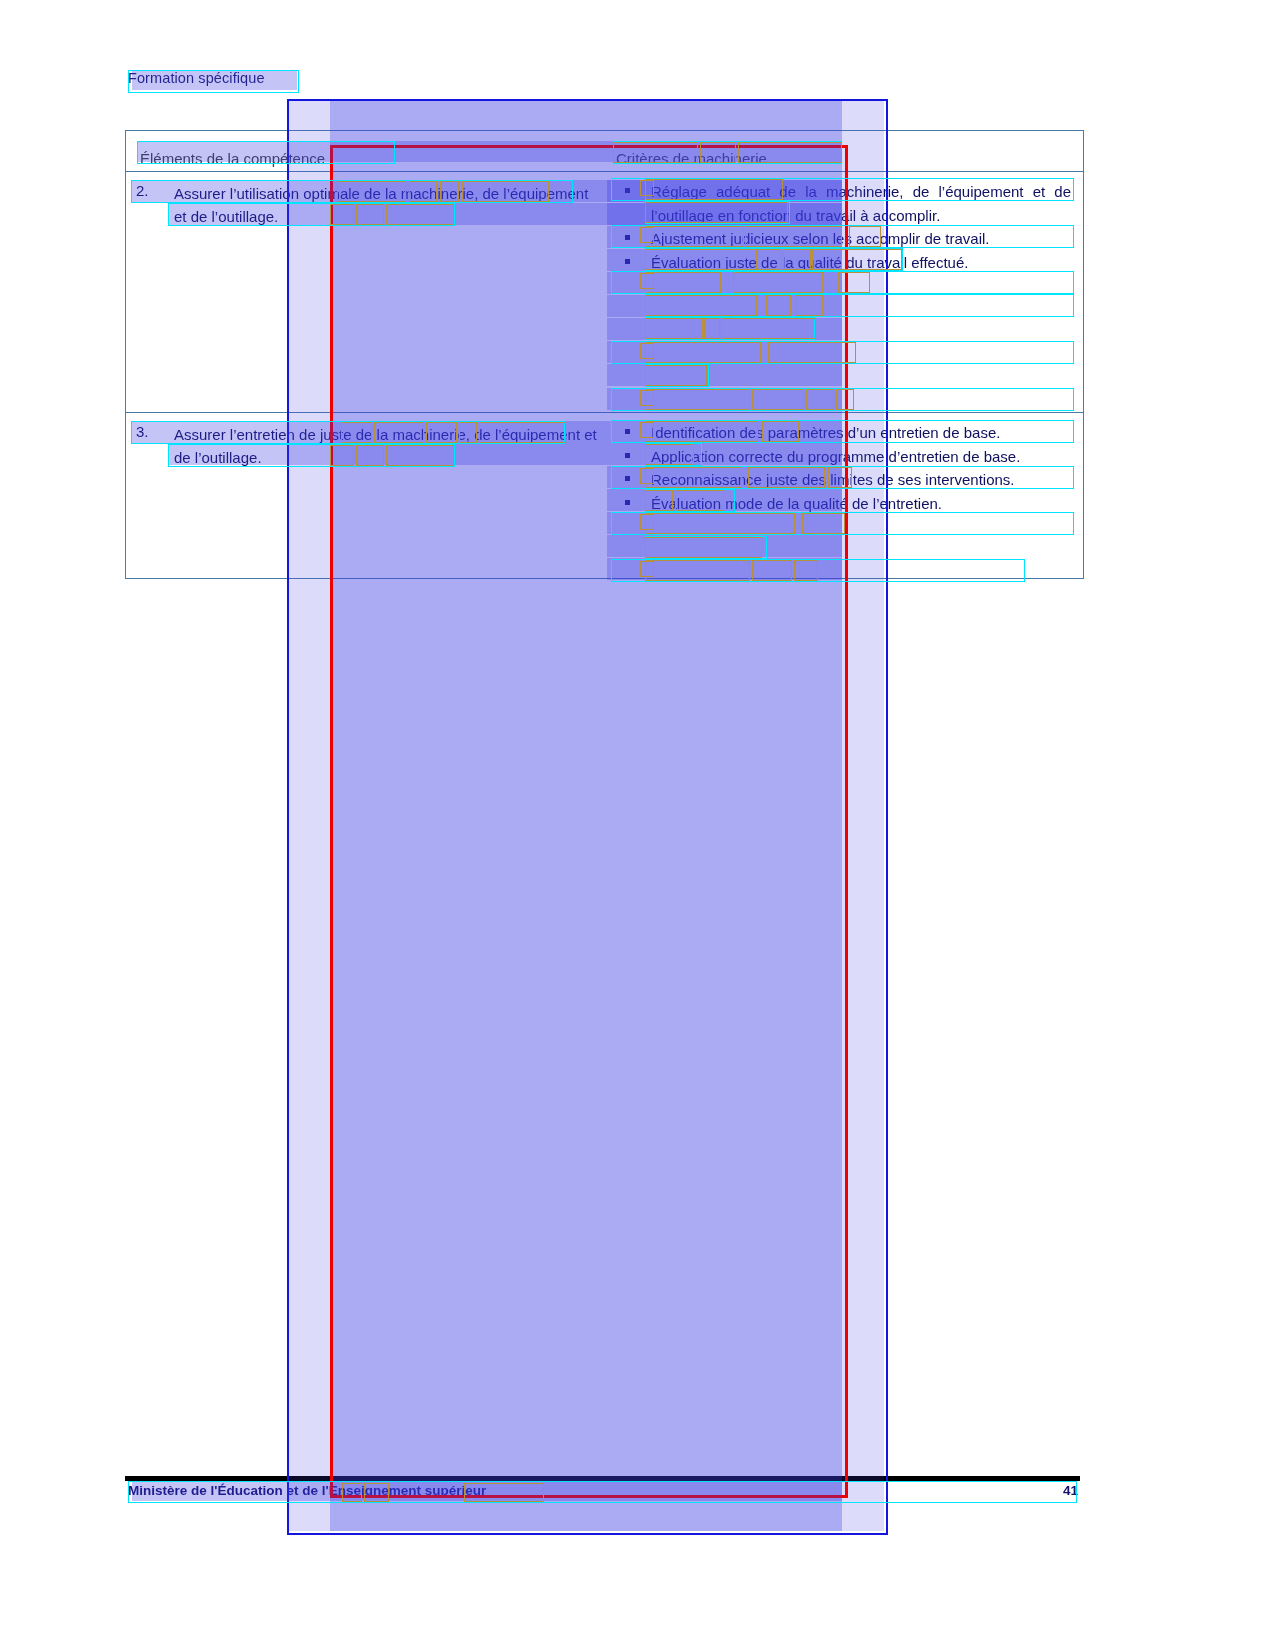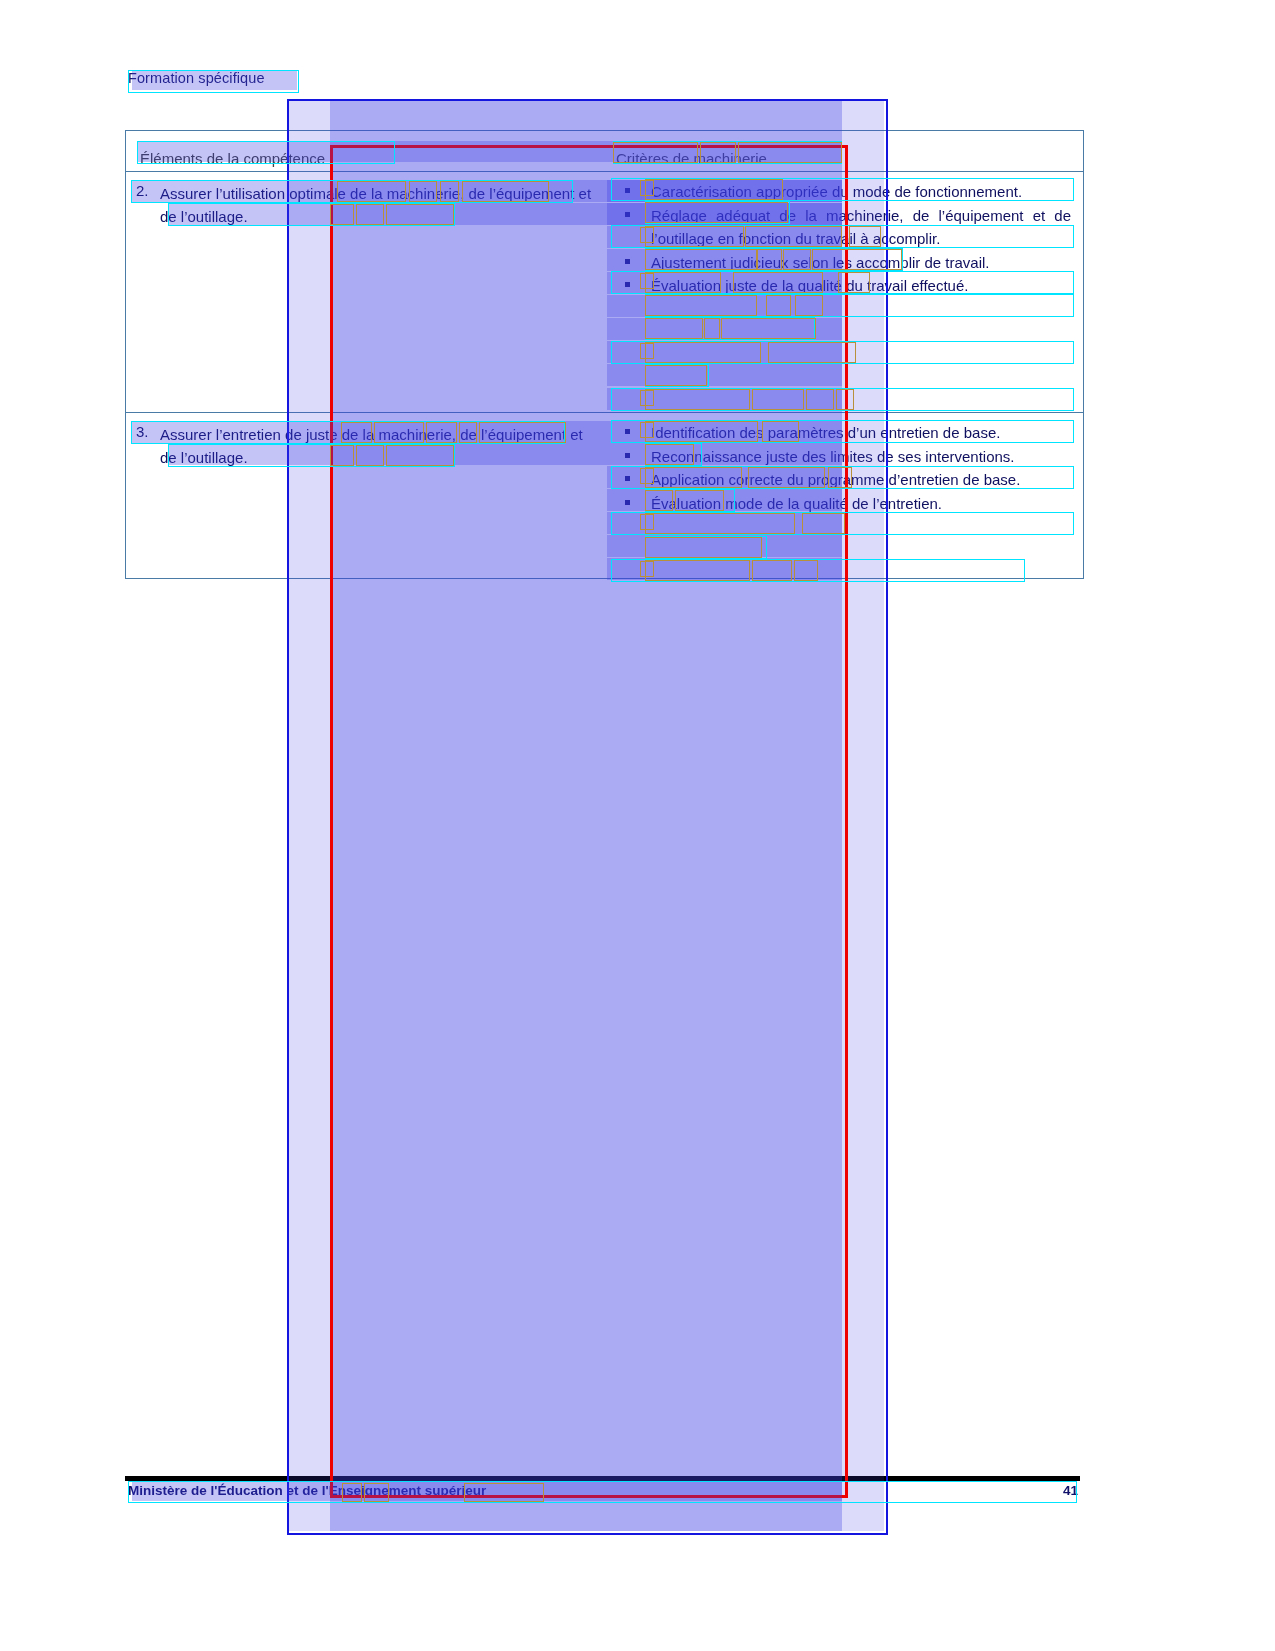--- a/index.html
+++ b/index.html
@@ -33,21 +33,21 @@
   .th.b{left:490px;}
 
   .rowblk{position:relative;border-bottom:1.6px solid #4a7ba7;}
   .rowblk:last-child{border-bottom:none;}
 
   .colL{position:absolute;left:0;top:0;width:485px;}
   .colR{position:absolute;left:485px;top:0;right:0;}
 
   .elem{position:relative;padding:10px 8px 6px 10px;}
   .elem .num{position:absolute;left:10px;top:10px;font-size:15px;color:#101060;}
-  .elem .txt{margin-left:24px;font-size:15px;color:#101060;line-height:23px;}
+  .elem .txt{margin-left:38px;font-size:15px;color:#101060;line-height:23px;}
 
   .bullets{padding:8px 6px 6px 0;margin:0;list-style:none;}
   .bullets li{
     position:relative;padding-left:40px;font-size:15px;color:#101060;
     line-height:23.5px;text-align:justify;margin-bottom:0px;
     padding-right:6px;
   }
   .bullets li .dot{
     position:absolute;left:14px;top:8px;width:5px;height:5px;background:#101060;
   }
@@ -92,40 +92,39 @@
 
     <div class="rowblk" style="height:240px;">
       <div class="colL">
         <div class="elem">
           <span class="num">2.</span>
           <div class="txt">Assurer l’utilisation optimale de la machinerie, de l’équipement et de l’outillage.</div>
         </div>
       </div>
       <div class="colR">
         <ul class="bullets">
-          <li><span class="dot"></span><span>Caractérisation appropriée du mode de fonctionnement.</span></li>
           <li><span class="dot"></span><span>Réglage adéquat de la machinerie, de l’équipement et de l’outillage en fonction du travail à accomplir.</span></li>
           <li><span class="dot"></span><span>Ajustement judicieux selon les accomplir de travail.</span></li>
           <li><span class="dot"></span><span>Évaluation juste de la qualité du travail effectué.</span></li>
         </ul>
       </div>
     </div>
 
     <div class="rowblk" style="height:165px;">
       <div class="colL">
         <div class="elem">
           <span class="num">3.</span>
           <div class="txt">Assurer l’entretien de juste de la machinerie, de l’équipement et de l’outillage.</div>
         </div>
       </div>
       <div class="colR">
         <ul class="bullets">
           <li><span class="dot"></span><span>Identification des paramètres d’un entretien de base.</span></li>
+          <li><span class="dot"></span><span>Application correcte du programme d’entretien de base.</span></li>
           <li><span class="dot"></span><span>Reconnaissance juste des limites de ses interventions.</span></li>
-          <li><span class="dot"></span><span>Application correcte du programme d’entretien de base.</span></li>
           <li><span class="dot"></span><span>Évaluation mode de la qualité de l’entretien.</span></li>
         </ul>
       </div>
     </div>
   </div>
 
   <div class="footrule"></div>
   <div class="footer">
     <span>Ministère de l'Éducation et de l'Enseignement supérieur</span>
     <span class="pg">41</span>

